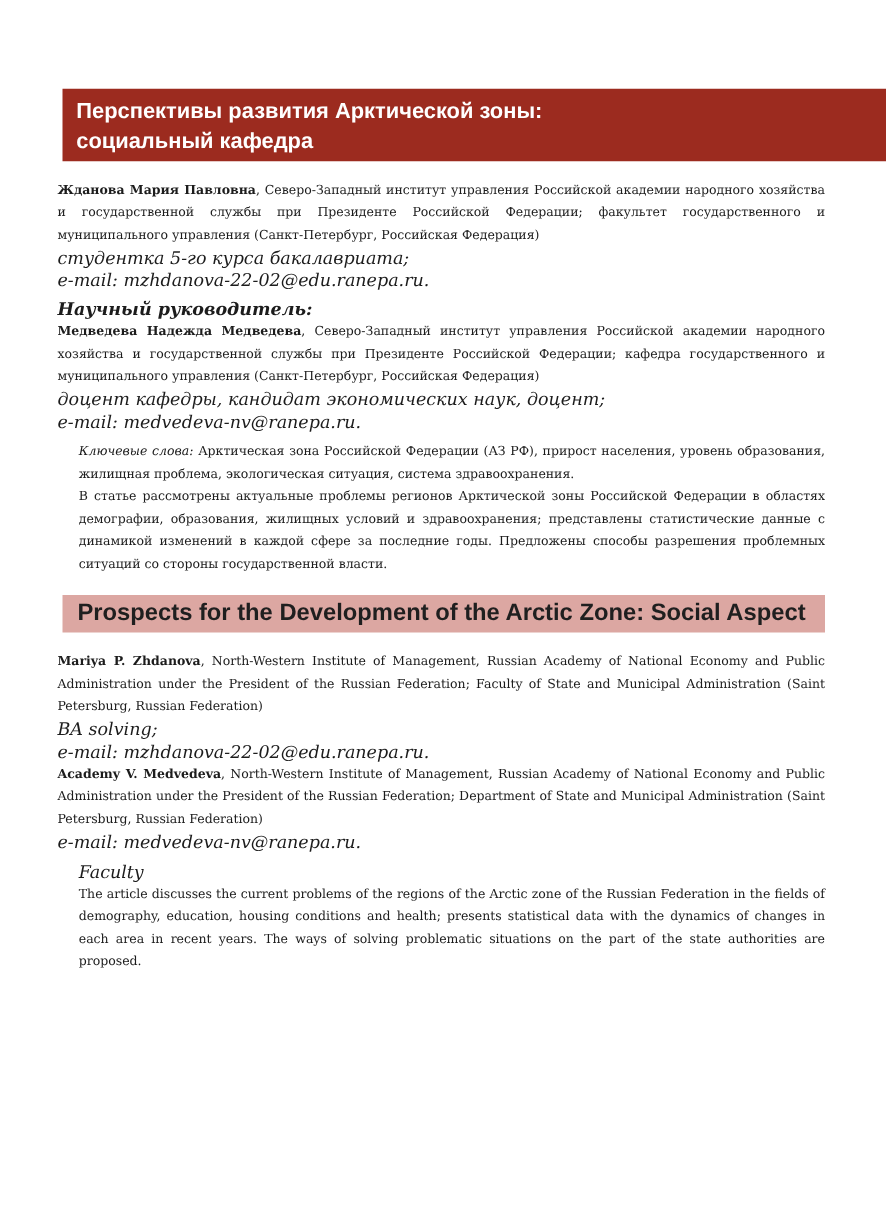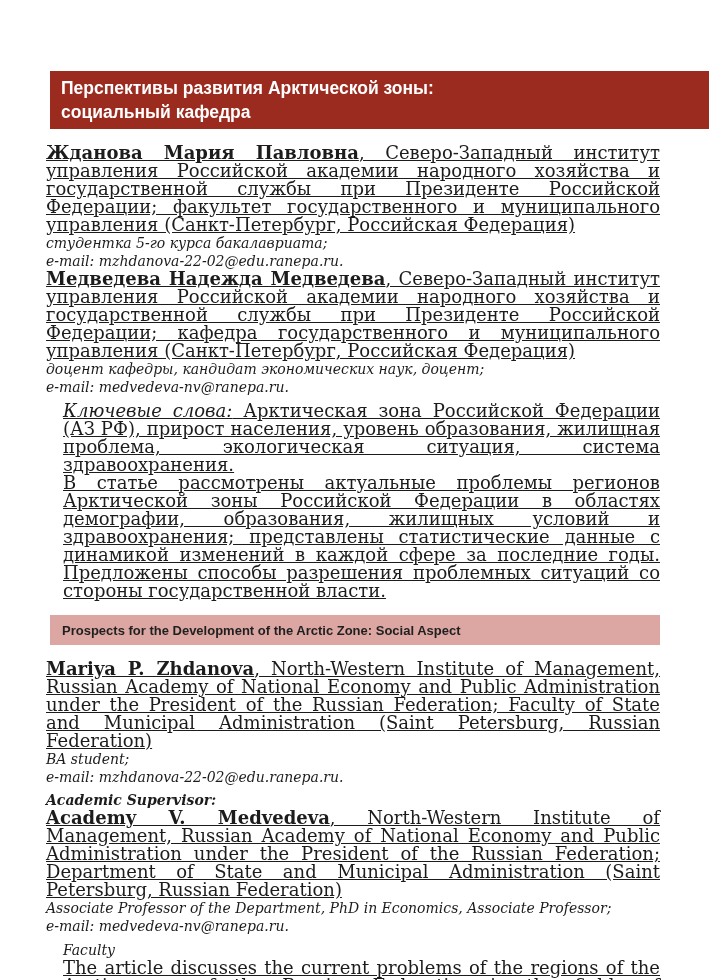--- a/index.html
+++ b/index.html
@@ -25,26 +25,26 @@
     padding:5px 14px 5px 11px;
   }
 
   
   .banner-en {
     margin-top:15px; margin-left:4px;
     width:610px; height:30px;
     background:var(--banner-pink,#dca7a2);
     color:var(--banner-pink-text,#1f1f1f);
     font-family:"Liberation Sans","DejaVu Sans",sans-serif;
-    font-weight:700; font-size:13px;
+    font-weight:700; font-size:19px;
     display:flex; align-items:center;
     padding:0 12px;
   }
 
-  p.block { font-size:18px; line-height:18px; text-align:justify;text-decoration:underline; }
+  p.block { font-size:10px; line-height:18px; text-align:justify; }
   p.line  { font-size:14px; line-height:18px; text-align:left; }
   .it   { font-style:italic; }
   .bold { font-weight:700; }
   .label-line { font-style:italic; font-weight:700; }
 
   .mt-author { margin-top:15px; }
   .mt-label  { margin-top:5px; }
   .abstract-section { margin-top:6px; padding-left:17px; }
   .mt-keywords { margin-top:4px; }
 </style>
@@ -56,40 +56,39 @@
 
     <div class="banner-ru">
       <div>Перспективы развития Арктической зоны:</div>
       <div>социальный кафедра</div>
     </div>
 
     <p class="block mt-author"><span class="bold">Жданова Мария Павловна</span><span>, Северо-Западный институт управления Российской академии народного хозяйства и государственной службы при Президенте Российской Федерации; факультет государственного и муниципального управления (Санкт-Петербург, Российская Федерация)</span></p>
     <p class="line it">студентка 5-го курса бакалавриата;</p>
     <p class="line it">e-mail: mzhdanova-22-02@edu.ranepa.ru.</p>
 
+    <p class="line label-line mt-label">Научный руководитель:</p>
     <p class="block"><span class="bold">Медведева Надежда Медведева</span><span>, Северо-Западный институт управления Российской академии народного хозяйства и государственной службы при Президенте Российской Федерации; кафедра государственного и муниципального управления (Санкт-Петербург, Российская Федерация)</span></p>
     <p class="line it">доцент кафедры, кандидат экономических наук, доцент;</p>
     <p class="line it">e-mail: medvedeva-nv@ranepa.ru.</p>
 
     <div class="abstract-section">
       <p class="block mt-keywords"><span class="it">Ключевые слова:</span><span> Арктическая зона Российской Федерации (АЗ РФ), прирост населения, уровень образования, жилищная проблема, экологическая ситуация, система здравоохранения.</span></p>
       <p class="block">В статье рассмотрены актуальные проблемы регионов Арктической зоны Российской Федерации в областях демографии, образования, жилищных условий и здравоохранения; представлены статистические данные с динамикой изменений в каждой сфере за последние годы. Предложены способы разрешения проблемных ситуаций со стороны государственной власти.</p>
     </div>
 
     <div class="banner-en">
       <div>Prospects for the Development of the Arctic Zone: Social Aspect</div>
     </div>
 
     <p class="block mt-author"><span class="bold">Mariya P. Zhdanova</span><span>, North-Western Institute of Management, Russian Academy of National Economy and Public Administration under the President of the Russian Federation; Faculty of State and Municipal Administration (Saint Petersburg, Russian Federation)</span></p>
-    <p class="line it">BA student;</p>
+    <p class="line it">BA solving;</p>
     <p class="line it">e-mail: mzhdanova-22-02@edu.ranepa.ru.</p>
 
-    <p class="line label-line mt-label">Academic Supervisor:</p>
     <p class="block"><span class="bold">Academy V. Medvedeva</span><span>, North-Western Institute of Management, Russian Academy of National Economy and Public Administration under the President of the Russian Federation; Department of State and Municipal Administration (Saint Petersburg, Russian Federation)</span></p>
-    <p class="line it">Associate Professor of the Department, PhD in Economics, Associate Professor;</p>
     <p class="line it">e-mail: medvedeva-nv@ranepa.ru.</p>
 
     <div class="abstract-section">
       <p class="line it">Faculty</p>
       <p class="block">The article discusses the current problems of the regions of the Arctic zone of the Russian Federation in the fields of demography, education, housing conditions and health; presents statistical data with the dynamics of changes in each area in recent years. The ways of solving problematic situations on the part of the state authorities are proposed.</p>
 
     </div>
 
   </div>
 </div>

